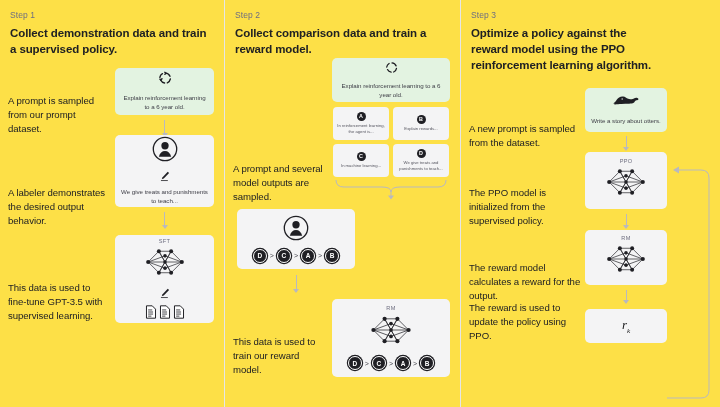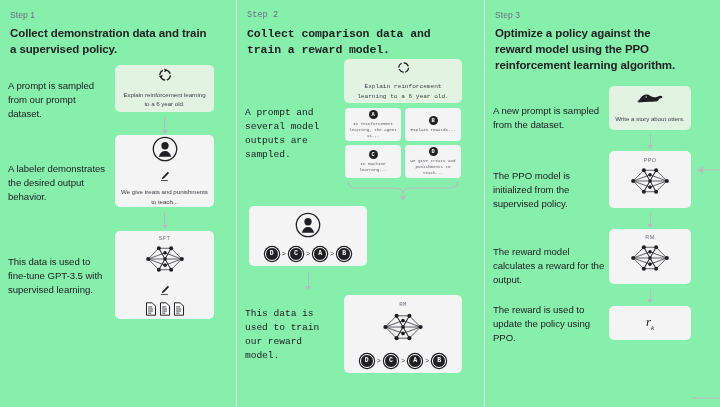--- a/index.html
+++ b/index.html
@@ -10,31 +10,30 @@
     width: 720px; height: 407px;
     font-family: "Liberation Sans", sans-serif;
     color: #202123;
     overflow: hidden;
     position: relative;
   }
   .board {
     position: absolute;
     inset: 0;
     display: flex;
-    background: #86efac;
-    gap: 12px;
+    background: #fde047;
   }
   .col {
     position: relative;
     box-sizing: border-box;
     padding: 8px 10px 0 8px;
     flex: 0 0 auto;
   }
   .col-1 { width: 224px; }
-  .col-2 { width: 236px; border-left: 1px solid #e6e6e6; font-family: Liberation Mono, monospace; }
+  .col-2 { width: 236px; border-left: 1px solid #e6e6e6; }
   .col-3 { width: 218px; border-left: 1px solid #e6e6e6; }
 
   .step-label {
     font-size: 8.5px;
     color: #6e6e80;
     letter-spacing: .1px;
     margin: 2px 0 6px 2px;
   }
   .step-title {
     font-size: 11.5px;
@@ -43,21 +42,21 @@
     letter-spacing: -.1px;
     margin: 0 0 4px 2px;
     max-width: 205px;
   }
   .col-3 .step-title { max-width: 185px; }
 
   .rows { position: relative; margin-top: 4px; }
 
   .row {
     display: flex;
-    align-items: center;
+    align-items: flex-end;
     position: relative;
   }
   .caption {
     font-size: 9.6px;
     line-height: 1.46;
     letter-spacing: -.05px;
     color: #202123;
     padding-top: 2px;
   }
   .col-1 .caption { width: 104px; }

